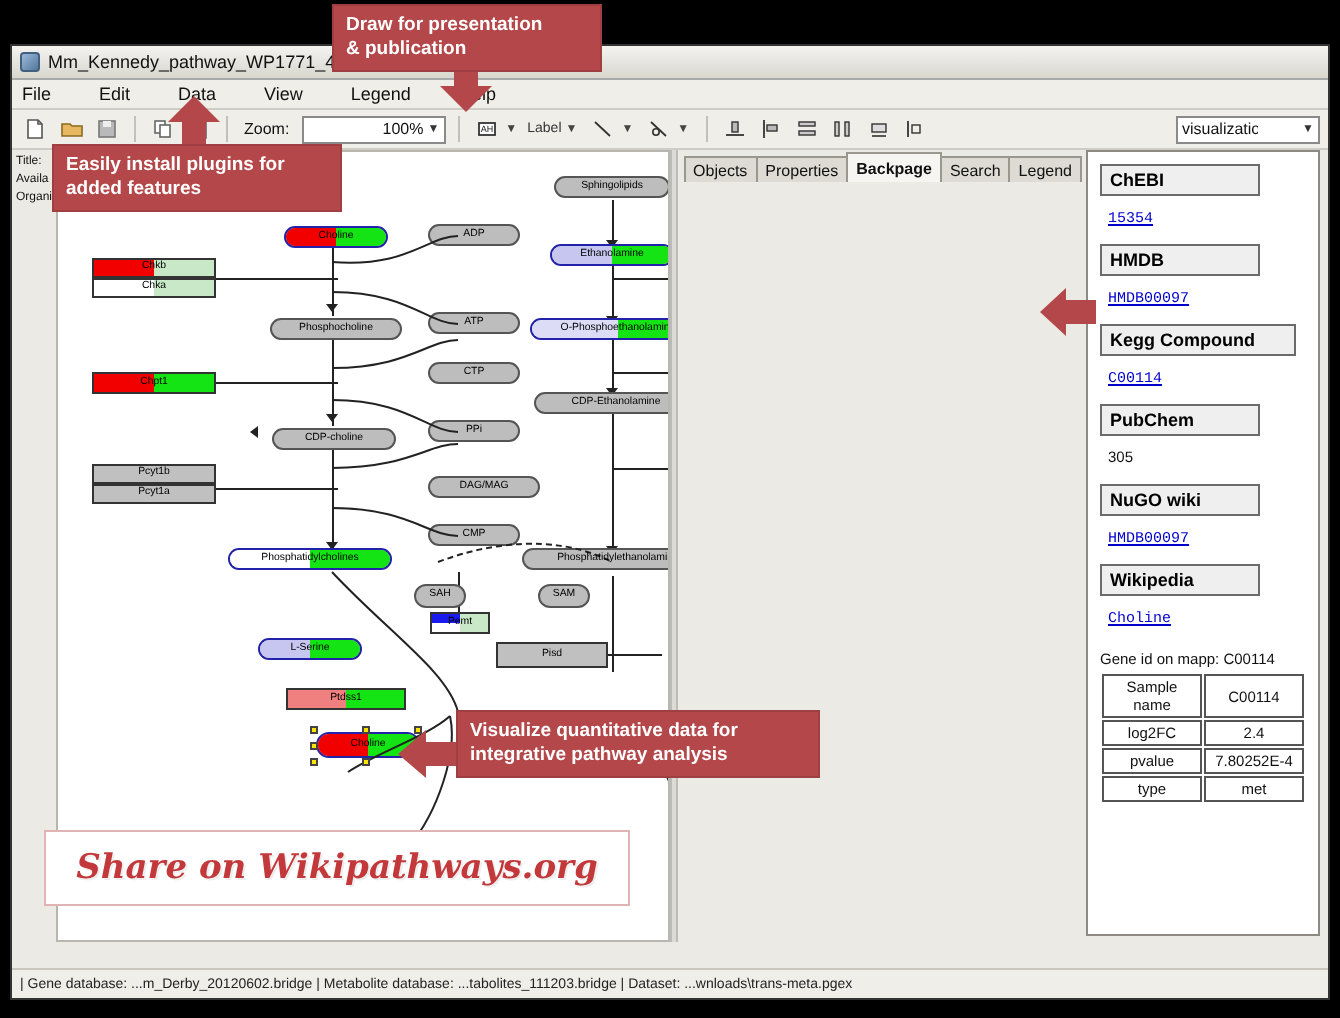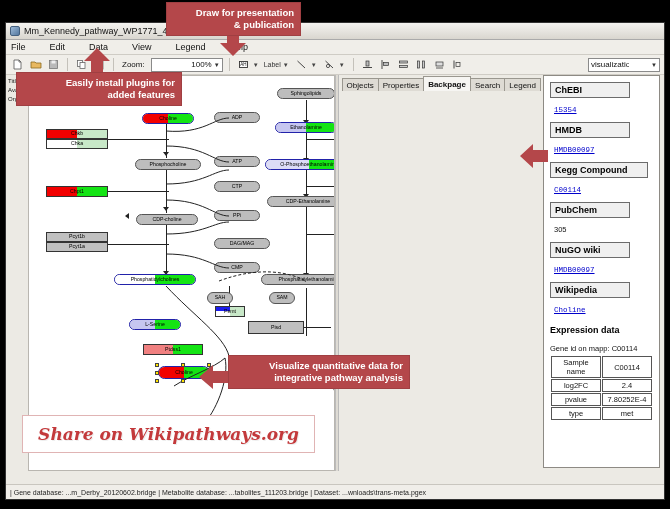--- a/index.html
+++ b/index.html
@@ -146,21 +146,21 @@
   }
 
   .handle{
     position:absolute; width:4px; height:4px; background:#ffe400;
     border:1px solid #444; z-index:9;
   }
 
   
   .callout{
     position:absolute; background:#b4474a; color:#fff; font-weight:bold;
-    text-align:right; font-size:9.5px; line-height:12px;
+    text-align:left; font-size:9.5px; line-height:12px;
     padding:4px 6px; z-index:40; border:1px solid #a03f42;
   }
   .cal-arrow{ position:absolute; z-index:39; }
 
   .share-box{
     position:absolute; left:22px; top:415px; width:293px; height:38px;
     background:#fff; border:1px solid #e0b4b4; z-index:41;
     display:flex; align-items:center; justify-content:center;
   }
   .share-box span{
@@ -574,21 +574,20 @@
 
           <div class="bp-head">PubChem</div>
           <span class="bp-plain">305</span>
 
           <div class="bp-head">NuGO wiki</div>
           <a class="bp-link" href="#">HMDB00097</a>
 
           <div class="bp-head">Wikipedia</div>
           <a class="bp-link" href="#">Choline</a>
 
-          <div class="bp-exp">Expression data</div>
           <div class="bp-gene">Gene id on mapp: C00114</div>
 
           <table class="bp-table">
             <tbody>
                 <tr>
               <td>Sample name</td>
               <td>C00114</td>
             </tr>
             <tr>
               <td>log2FC</td>
@@ -614,21 +613,21 @@
   </div>
 
   <div class="callout" style="left:166px;top:2px;width:135px;">
     <div>Draw for presentation</div>
     <div>&amp; publication</div>
   </div>
   <svg class="cal-arrow" style="left:218px;top:31px;width:30px;height:26px;">
     <polygon points="9,0 21,0 21,12 28,12 15,25 2,12 9,12" fill="#b4474a"></polygon>
   </svg>
 
-  <div class="callout" style="left:16px;top:72px;width:166px;">
+  <div class="callout" style="left:26px;top:72px;width:145px;">
     <div>Easily install plugins for</div>
     <div>added features</div>
   </div>
   <svg class="cal-arrow" style="left:82px;top:48px;width:30px;height:26px;">
     <polygon points="15,0 28,13 21,13 21,26 9,26 9,13 2,13" fill="#b4474a"></polygon>
   </svg>
 
   <svg class="cal-arrow" style="left:520px;top:143px;width:28px;height:26px;">
     <polygon points="0,13 13,1 13,7 28,7 28,19 13,19 13,25" fill="#b4474a"></polygon>
   </svg>

